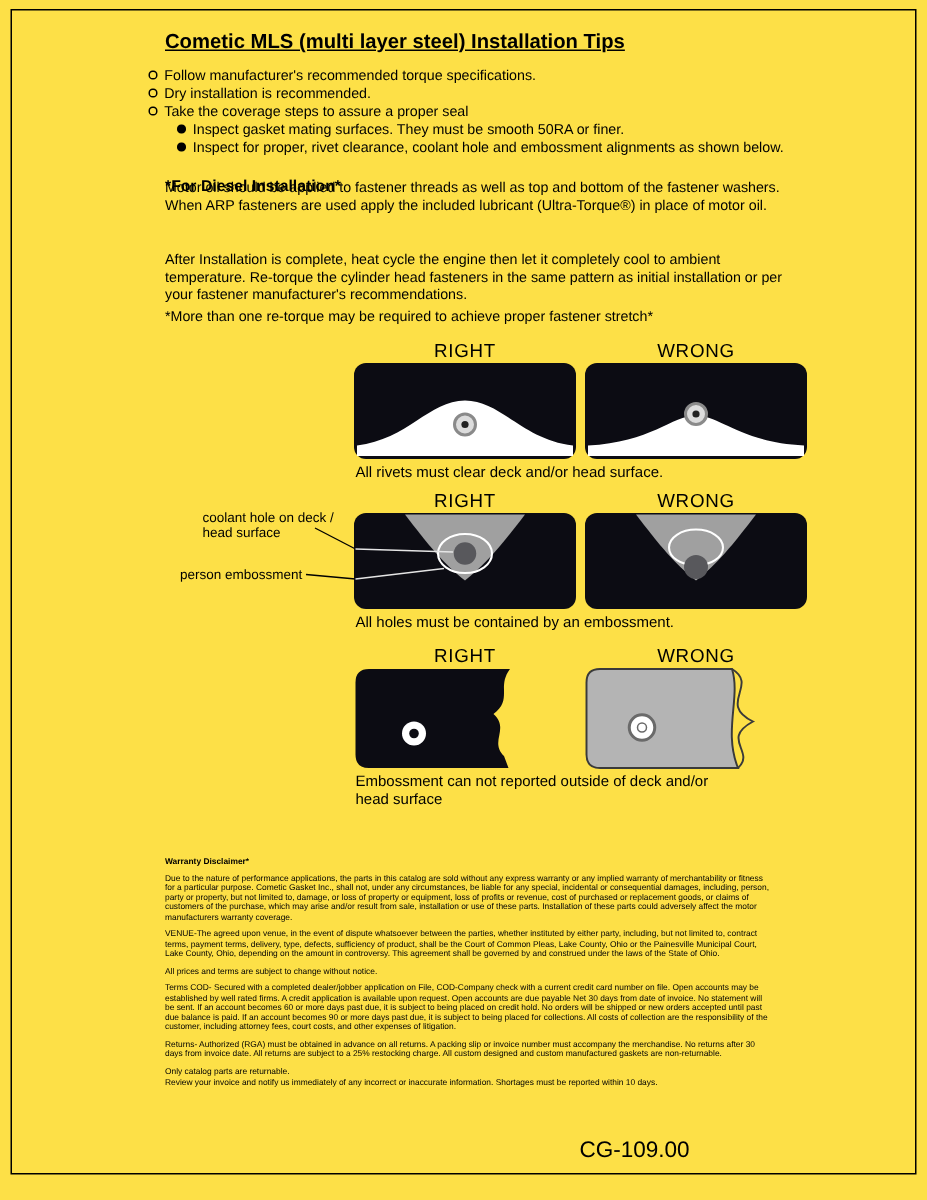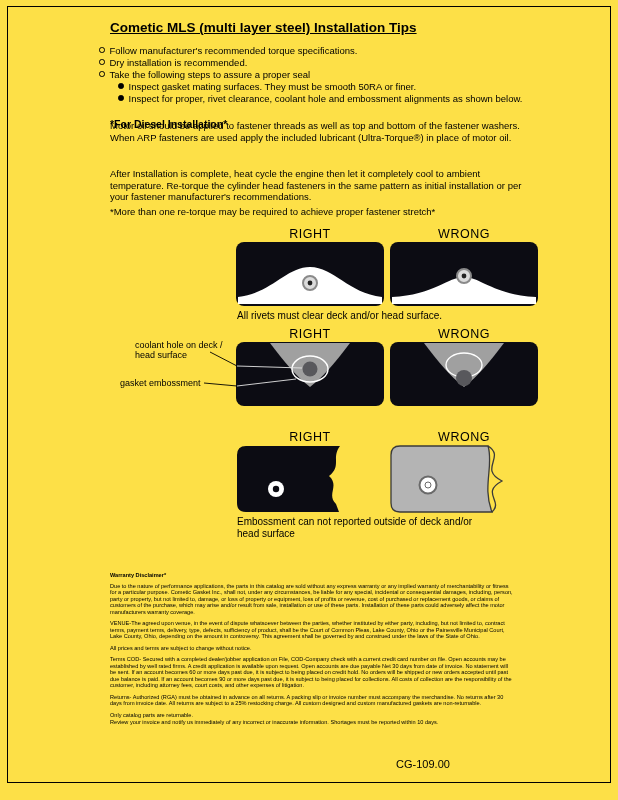--- a/index.html
+++ b/index.html
@@ -17,21 +17,21 @@
   .diesel-heading{position:absolute;left:110px;top:118px;font-size:10.5px;font-weight:bold;}
   .para{position:absolute;left:110px;width:424px;font-size:9.5px;line-height:11.5px;}
   .p1{top:120px;} .p2{top:168px;} .note{top:206px;}
   .dlabel{position:absolute;width:148px;text-align:center;font-size:12.5px;letter-spacing:0.5px;}
   .dbox{position:absolute;width:148px;}
   .caption{position:absolute;left:237px;font-size:10px;line-height:12px;}
   .ann{position:absolute;font-size:9px;line-height:10px;}
   .legal{position:absolute;left:110px;top:572px;width:404px;font-size:5.6px;line-height:6.5px;}
   .legal .lh{font-weight:bold;margin-bottom:4px;}
   .legal p{margin:0 0 5px 0;}
-  .footer{position:absolute;left:368px;top:758px;width:110px;text-align:center;font-size:11px;}
+  .footer{position:absolute;left:368px;top:758px;width:110px;text-align:center;font-size:15px;}
   svg{display:block;}
 </style>
 </head>
 <body>
 
 <div class="page">
   <div class="frame"></div>
 
   <div class="title">Cometic MLS (multi layer steel) Installation Tips</div>
 
@@ -39,21 +39,21 @@
     <div class="tip lvl1">
         <span class="b1"></span>
         <span>Follow manufacturer's recommended torque specifications.</span>
       </div>
     <div class="tip lvl1">
         <span class="b1"></span>
         <span>Dry installation is recommended.</span>
       </div>
     <div class="tip lvl1">
         <span class="b1"></span>
-        <span>Take the following steps to assure a proper seal</span>
+        <span>Take the coverage steps to assure a proper seal</span>
       </div>
     <div class="tip lvl2">
         <span class="b1"></span>
         <span>Inspect gasket mating surfaces.  They must be smooth 50RA or finer.</span>
       </div>
     <div class="tip lvl2">
         <span class="b1"></span>
         <span>Inspect for proper, rivet clearance, coolant hole and embossment alignments as shown below.</span>
       </div>
   </div>
@@ -75,39 +75,40 @@
     <rect width="148" height="64" rx="8" fill="#0c0c13"></rect>
     <path d="M2,62 L2,55 C44,53 58,35 74,35 C90,35 104,53 146,55 L146,62 Z" fill="#ffffff"></path>
     <circle cx="74" cy="34" r="7" fill="#dcdcdc" stroke="#8a8a8a" stroke-width="2"></circle>
     <circle cx="74" cy="34" r="2.4" fill="#222222"></circle>
   </svg>
   <div class="caption" style="top:310px">All rivets must clear deck and/or head surface.</div>
 
   <div class="dlabel" style="left:236px;top:327px">RIGHT</div>
   <div class="dlabel" style="left:390px;top:327px">WRONG</div>
   <div class="ann" style="left:135px;top:340px;width:90px">coolant hole on deck / head surface</div>
-  <div class="ann" style="left:120px;top:378px;width:95px">gasket embossment</div>
+  <div class="ann" style="left:120px;top:378px;width:95px">person embossment</div>
   <svg style="position:absolute;left:196px;top:340px" width="44" height="56" viewBox="0 0 44 56">
     <line x1="14" y1="12" x2="41" y2="26" stroke="#000" stroke-width="0.9"></line>
     <line x1="8" y1="43" x2="41" y2="46" stroke="#000" stroke-width="0.9"></line>
   </svg>
   <svg class="dbox" style="left:236px;top:342px" width="148" height="64" viewBox="0 0 148 64">
     <rect width="148" height="64" rx="8" fill="#0c0c13"></rect>
     <path d="M34,1 C50,22 60,34 74,45 C88,34 98,22 114,1 Z" fill="#a0a0a0"></path>
     <ellipse cx="74" cy="27" rx="18" ry="13" fill="none" stroke="#ffffff" stroke-width="1.4"></ellipse>
     <circle cx="74" cy="27" r="7.5" fill="#58585c"></circle>
     <line x1="1" y1="24" x2="66" y2="26" stroke="#e5e5e5" stroke-width="0.9"></line>
     <line x1="1" y1="44" x2="60" y2="37" stroke="#e5e5e5" stroke-width="0.9"></line>
   </svg>
   <svg class="dbox" style="left:390px;top:342px" width="148" height="64" viewBox="0 0 148 64">
     <rect width="148" height="64" rx="8" fill="#0c0c13"></rect>
     <path d="M34,1 C50,22 60,34 74,45 C88,34 98,22 114,1 Z" fill="#a0a0a0"></path>
     <ellipse cx="74" cy="23" rx="18" ry="12" fill="none" stroke="#ffffff" stroke-width="1.4"></ellipse>
     <circle cx="74" cy="36" r="8" fill="#58585c"></circle>
   </svg>
+  <div class="caption" style="top:410px">All holes must be contained by an embossment.</div>
 
   <div class="dlabel" style="left:236px;top:430px">RIGHT</div>
   <div class="dlabel" style="left:390px;top:430px">WRONG</div>
   <svg class="dbox" style="left:236px;top:445px" width="148" height="68" viewBox="0 0 148 68">
     <path d="M10,1 L104,1 C95,13 106,21 93,31 C104,41 90,49 100,59 L103,67 L10,67 Q1,67 1,58 L1,10 Q1,1 10,1 Z" fill="#0c0c13"></path>
     <circle cx="40" cy="44" r="8" fill="#ffffff"></circle>
     <circle cx="40" cy="44" r="3.2" fill="#0c0c13"></circle>
   </svg>
   <svg class="dbox" style="left:390px;top:445px" width="148" height="68" viewBox="0 0 148 68">
     <path d="M10,1 L98,1 C104,20 92,42 102,67 L10,67 Q1,67 1,58 L1,10 Q1,1 10,1 Z" fill="#b4b4b4" stroke="#3a3a3a" stroke-width="1.3"></path>

